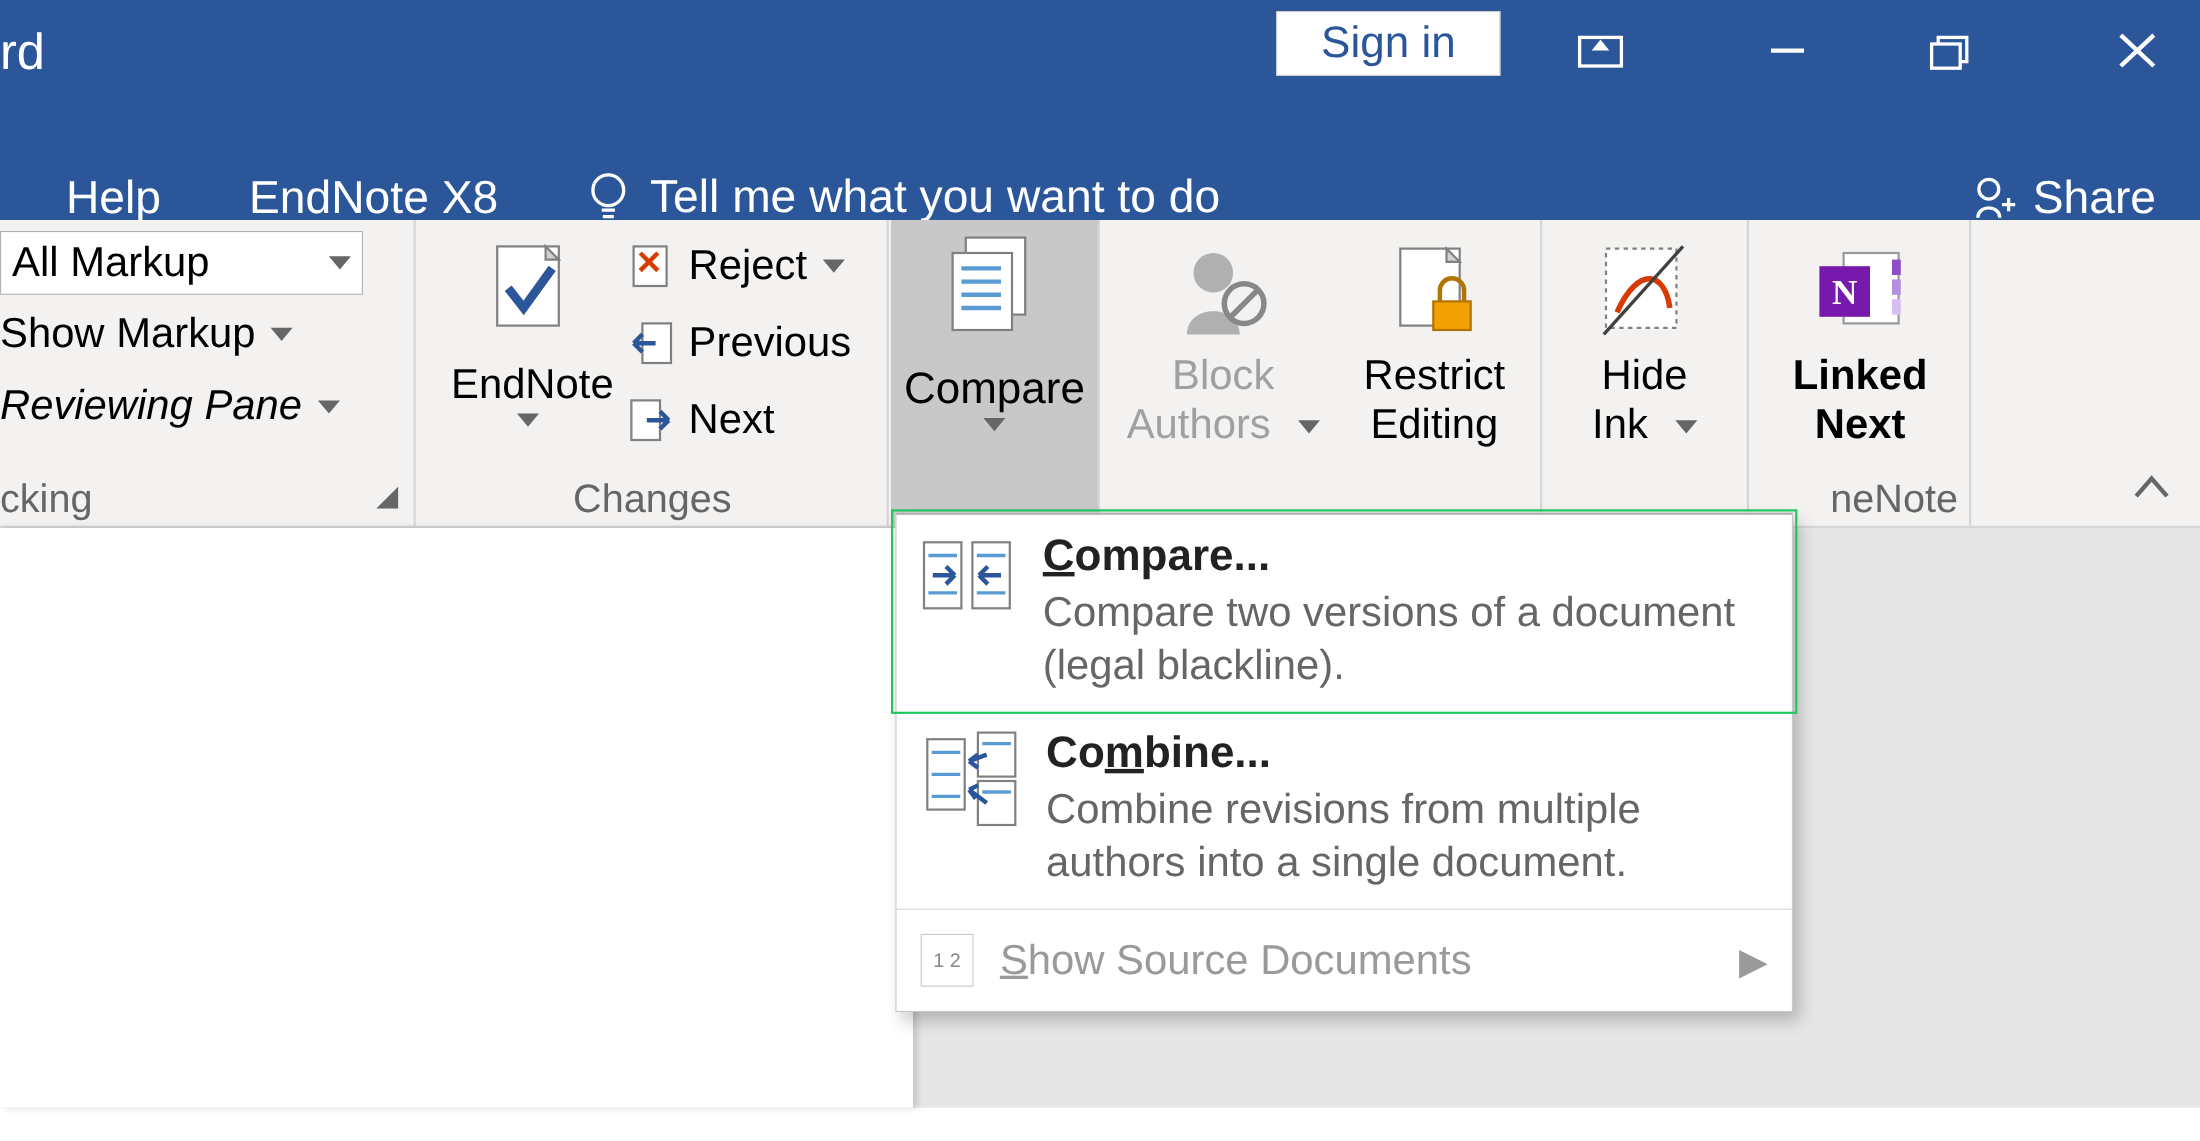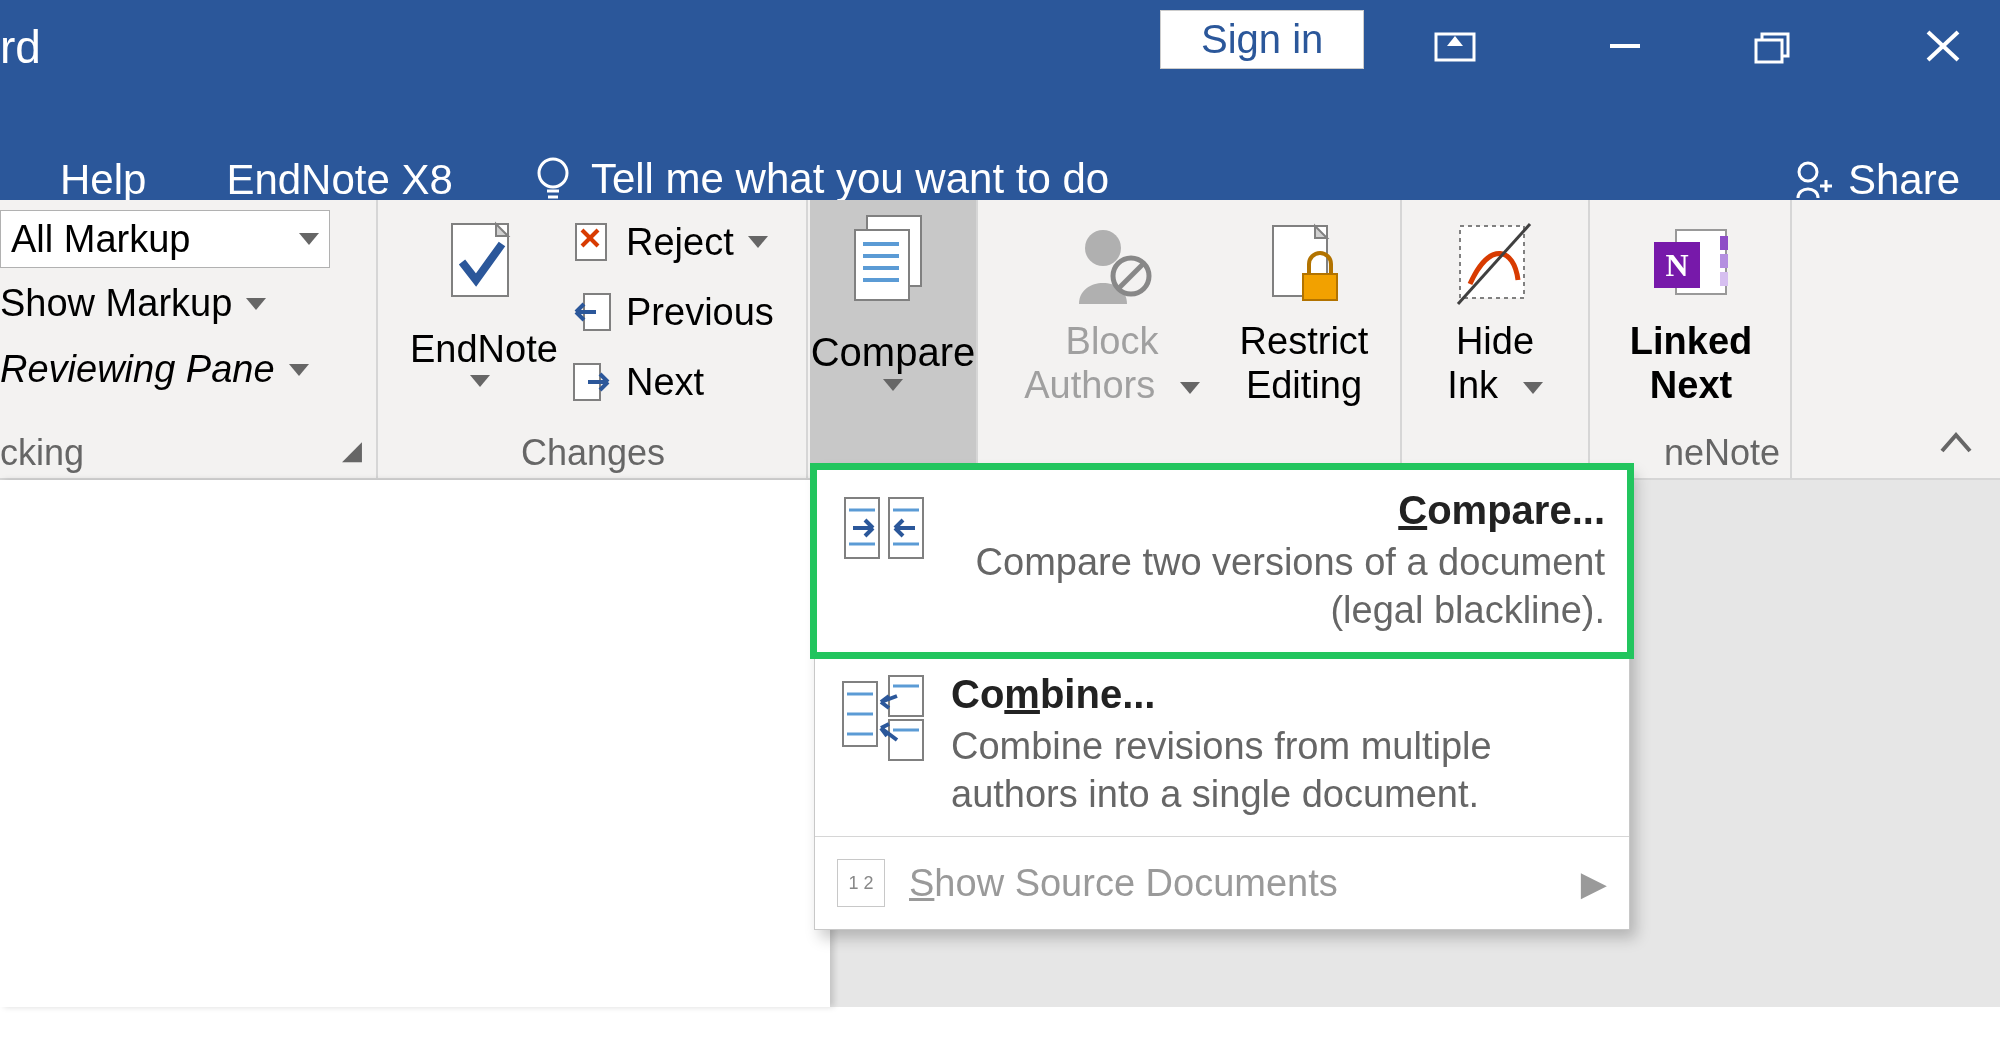--- a/index.html
+++ b/index.html
@@ -158,21 +158,21 @@
     left: 190px;
   }
   .cmd-reject   { top: 20px; }
   .cmd-previous { top: 90px; }
   .cmd-next     { top: 160px; }
   .small-cmd svg, .small-cmd .ico { width: 44px; height: 44px; margin-right: 12px; flex-shrink: 0; }
 
   
   .grp-compare {
     left: 810px;
-    width: 168px;
+    width: 190px;
     background: #c8c8c8;
     border-right: 2px solid #d6d6d6;
   }
   .compare-btn {
     position: absolute;
     top: 10px; left: 0;
     width: 100%;
     text-align: center;
     cursor: pointer;
   }
@@ -249,25 +249,24 @@
     border-top: 2px solid #b0b0b0;
     box-shadow: 6px 8px 14px rgba(0,0,0,.22);
     z-index: 50;
   }
   .menu-item {
     display: flex;
     padding: 18px 22px;
     cursor: pointer;
   }
   .menu-item.highlighted {
-    border: 7px solid #22c55e;
+    border: 2px solid #22c55e;
     margin: -5px;
     position: relative;
     z-index: 2;
-    text-align: right;
   }
   .menu-ico {
     width: 90px; height: 90px;
     flex-shrink: 0;
     margin-right: 24px;
   }
   .menu-text .title {
     font-size: 40px;
     font-weight: 600;
     color: #222;

